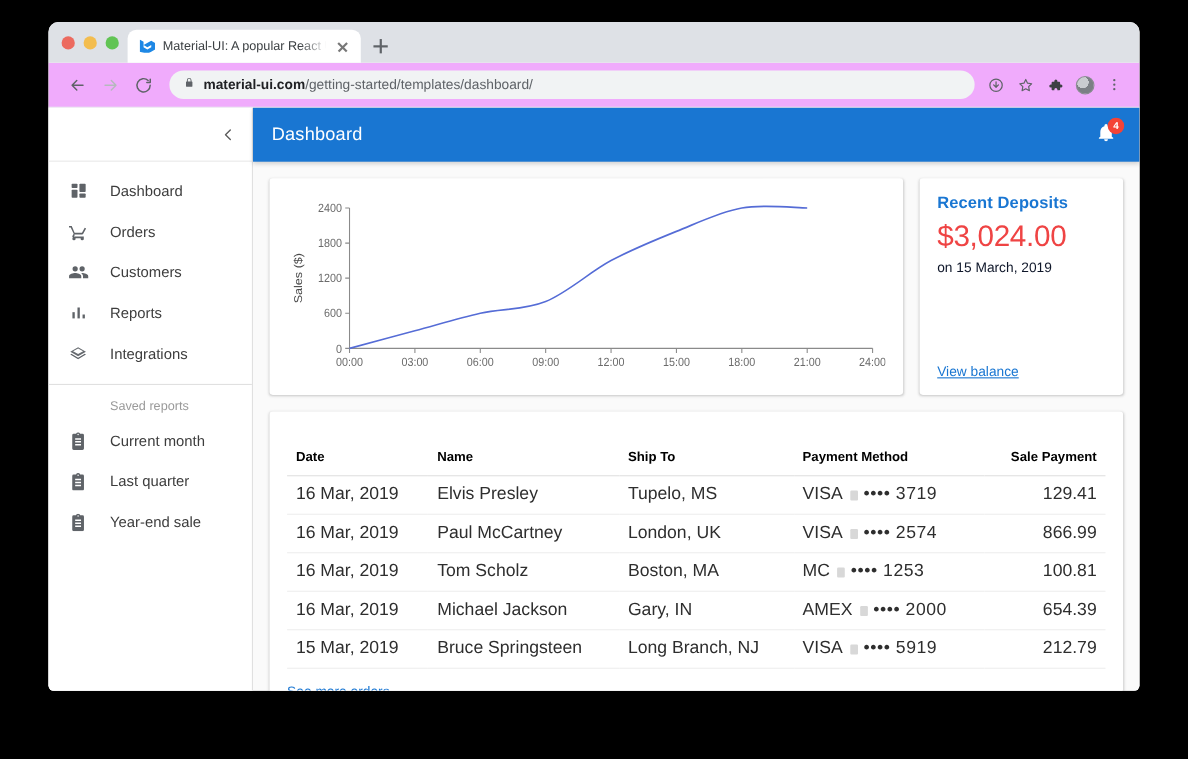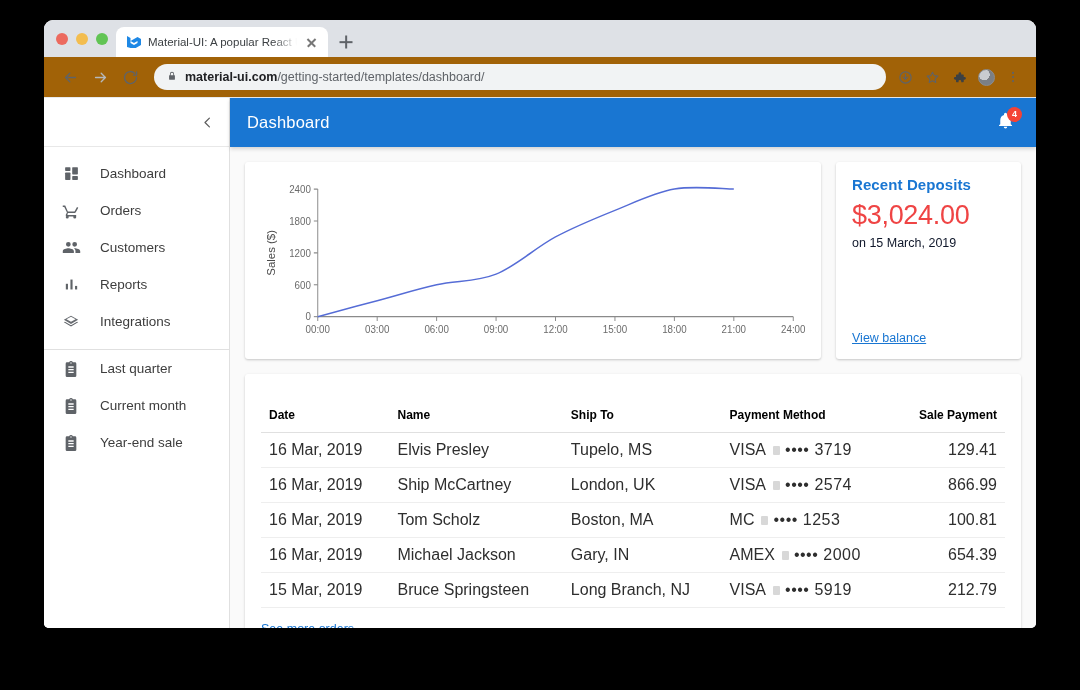--- a/index.html
+++ b/index.html
@@ -60,21 +60,21 @@
   .newtab { width: 28px; height: 30px; position: relative; margin-left: 4px; }
   .newtab::before, .newtab::after {
     content: ""; position: absolute; background: #5f6368;
     left: 50%; top: 50%;
   }
   .newtab::before { width: 13px; height: 1.7px; transform: translate(-50%,-50%); }
   .newtab::after { width: 1.7px; height: 13px; transform: translate(-50%,-50%); }
 
   
   .toolbar {
-    height: 41px; background: #a16207; display: flex; align-items: center;
+    height: 41px; background: #f0abfc; display: flex; align-items: center;
     padding: 0 12px; gap: 2px; border-bottom: 1px solid #e8eaed;
   }
   .navbtn { width: 28px; height: 28px; display: flex; align-items: center; justify-content: center; color: #5f6368; }
   .navbtn.disabled { color: #b5b9bd; }
   .omnibox {
     flex: 1; height: 26px; background: #f1f3f4; border-radius: 14px;
     display: flex; align-items: center; gap: 8px; padding: 0 13px; margin: 0 8px;
   }
   .url { font-size: 12.5px; color: #5f6368; white-space: nowrap; }
   .url b { color: #202124; font-weight: 700; }
@@ -306,37 +306,40 @@
             <svg width="18" height="18" viewBox="0 0 24 24" fill="currentColor">
                 <path d="M12 3.5 2.5 9l9.5 5.5L21.5 9 12 3.5zm0 8.3L5.9 8.3 12 5.1l6.1 3.2-6.1 3.5z" opacity=".95"></path>
                 <path d="M12 16.3 3.9 11.6l-1.4.8L12 18l9.5-5.6-1.4-.8L12 16.3z"></path>
               </svg>
           </span>
           <span class="nav-label">Integrations</span>
         </div>
 
         <div class="nav-divider"></div>
 
+        <div class="nav-caption">
+          <span>Saved reports</span>
+        </div>
 
         <div class="nav-item">
           <span class="nav-ico">
             <svg width="16" height="16" viewBox="0 0 24 24" fill="currentColor">
                 <path d="M18 2h-3.2A3 3 0 0 0 12 0a3 3 0 0 0-2.8 2H6a2 2 0 0 0-2 2v18a2 2 0 0 0 2 2h12a2 2 0 0 0 2-2V4a2 2 0 0 0-2-2zm-6 0a1 1 0 1 1 0 2 1 1 0 0 1 0-2zm4 16H8v-2h8v2zm0-4H8v-2h8v2zm0-4H8V8h8v2z"></path>
               </svg>
           </span>
-          <span class="nav-label">Last quarter</span>
+          <span class="nav-label">Current month</span>
         </div>
 
         <div class="nav-item">
           <span class="nav-ico">
             <svg width="16" height="16" viewBox="0 0 24 24" fill="currentColor">
                 <path d="M18 2h-3.2A3 3 0 0 0 12 0a3 3 0 0 0-2.8 2H6a2 2 0 0 0-2 2v18a2 2 0 0 0 2 2h12a2 2 0 0 0 2-2V4a2 2 0 0 0-2-2zm-6 0a1 1 0 1 1 0 2 1 1 0 0 1 0-2zm4 16H8v-2h8v2zm0-4H8v-2h8v2zm0-4H8V8h8v2z"></path>
               </svg>
           </span>
-          <span class="nav-label">Current month</span>
+          <span class="nav-label">Last quarter</span>
         </div>
 
         <div class="nav-item">
           <span class="nav-ico">
             <svg width="16" height="16" viewBox="0 0 24 24" fill="currentColor">
                 <path d="M18 2h-3.2A3 3 0 0 0 12 0a3 3 0 0 0-2.8 2H6a2 2 0 0 0-2 2v18a2 2 0 0 0 2 2h12a2 2 0 0 0 2-2V4a2 2 0 0 0-2-2zm-6 0a1 1 0 1 1 0 2 1 1 0 0 1 0-2zm4 16H8v-2h8v2zm0-4H8v-2h8v2zm0-4H8V8h8v2z"></path>
               </svg>
           </span>
           <span class="nav-label">Year-end sale</span>
         </div>
@@ -427,21 +430,21 @@
                   <td>Tupelo, MS</td>
                   <td><span class="pm-chip">
                       <span>VISA</span>
                       <span class="pm-mark"></span>
                       <span class="pm-dots">•••• 3719</span>
                     </span></td>
                   <td class="num">129.41</td>
                 </tr>
                 <tr>
                   <td>16 Mar, 2019</td>
-                  <td>Ship McCartney</td>
+                  <td>Paul McCartney</td>
                   <td>London, UK</td>
                   <td><span class="pm-chip">
                       <span>VISA</span>
                       <span class="pm-mark"></span>
                       <span class="pm-dots">•••• 2574</span>
                     </span></td>
                   <td class="num">866.99</td>
                 </tr>
                 <tr>
                   <td>16 Mar, 2019</td>

